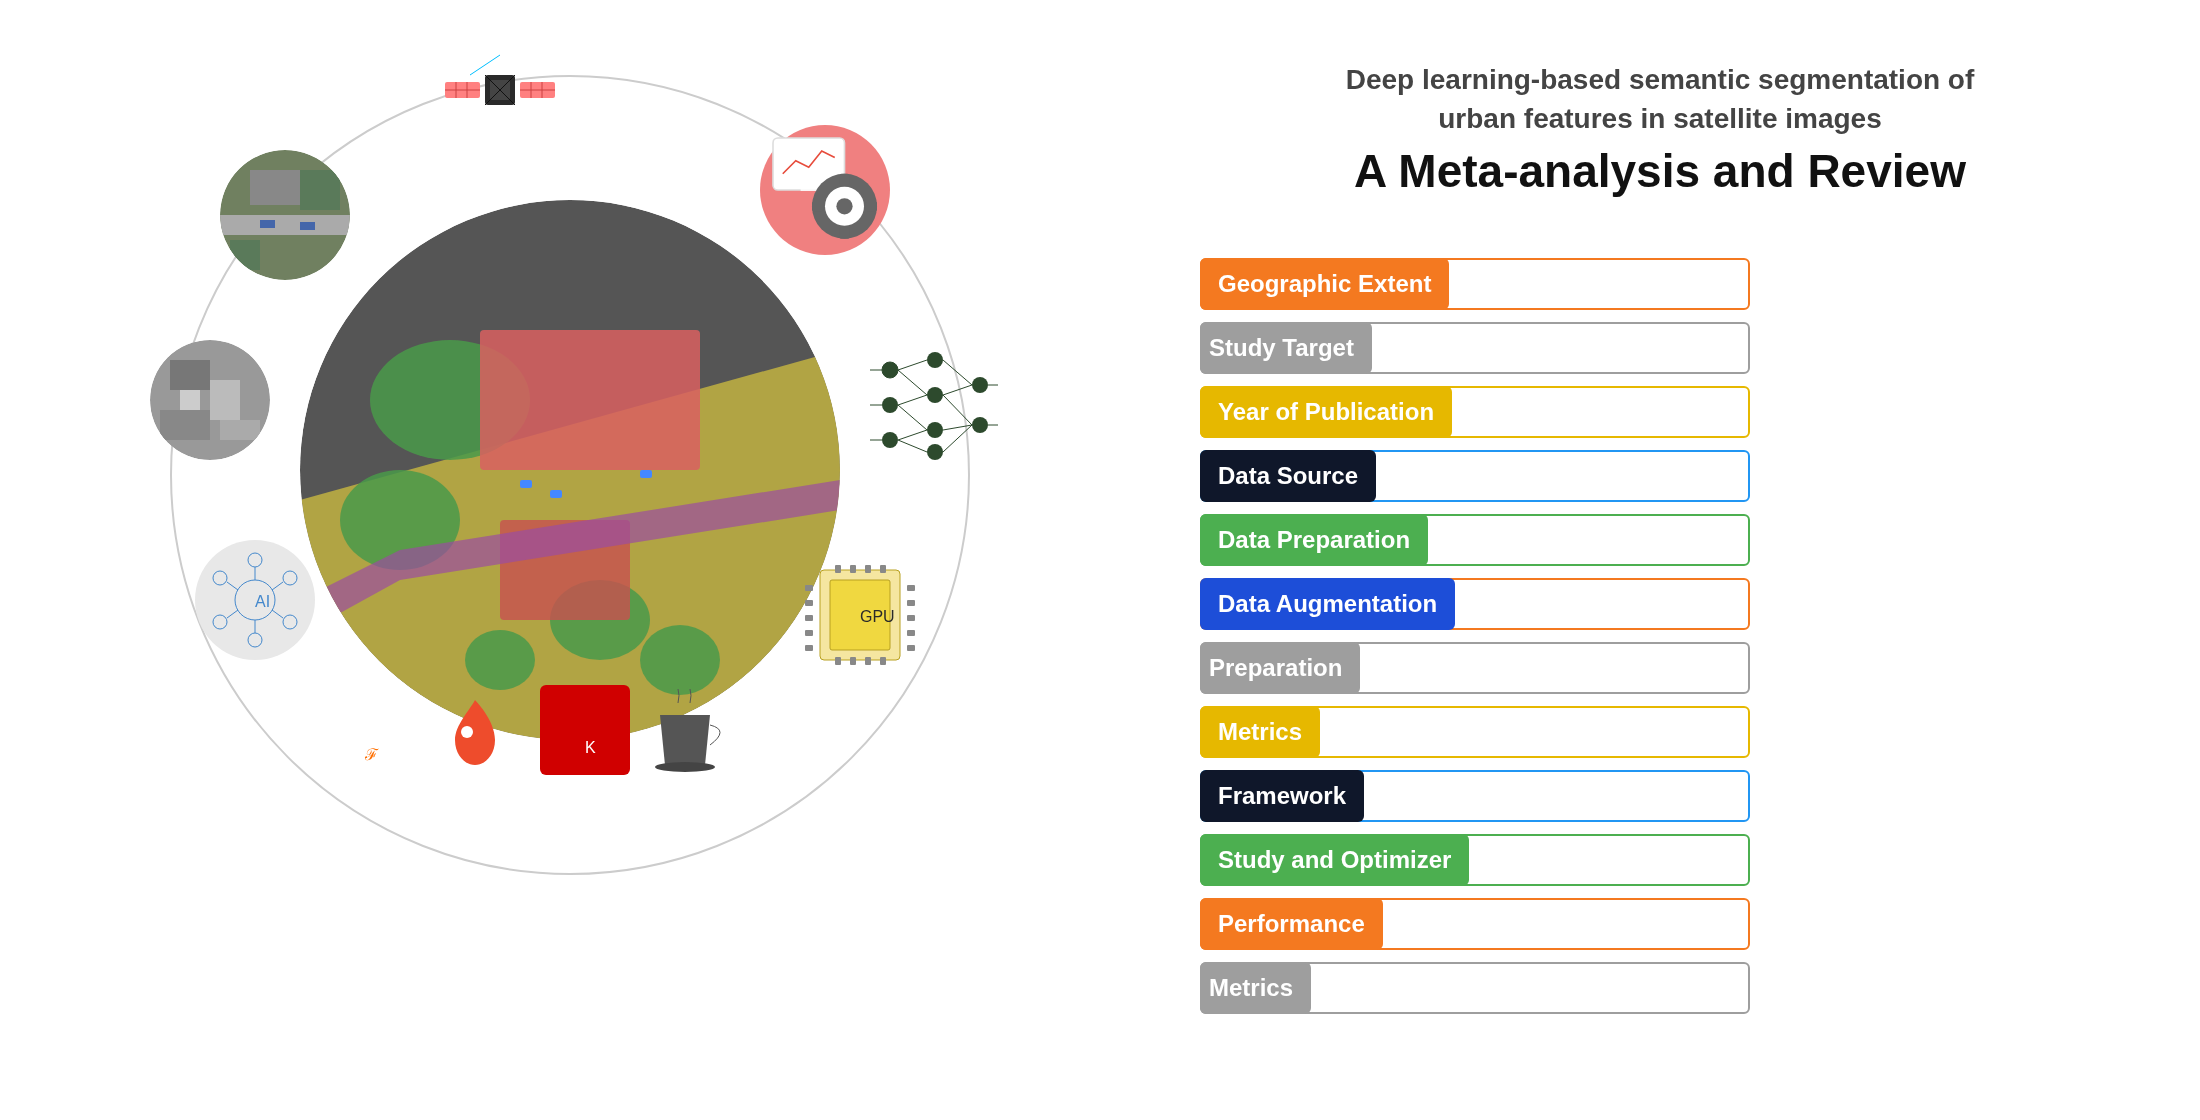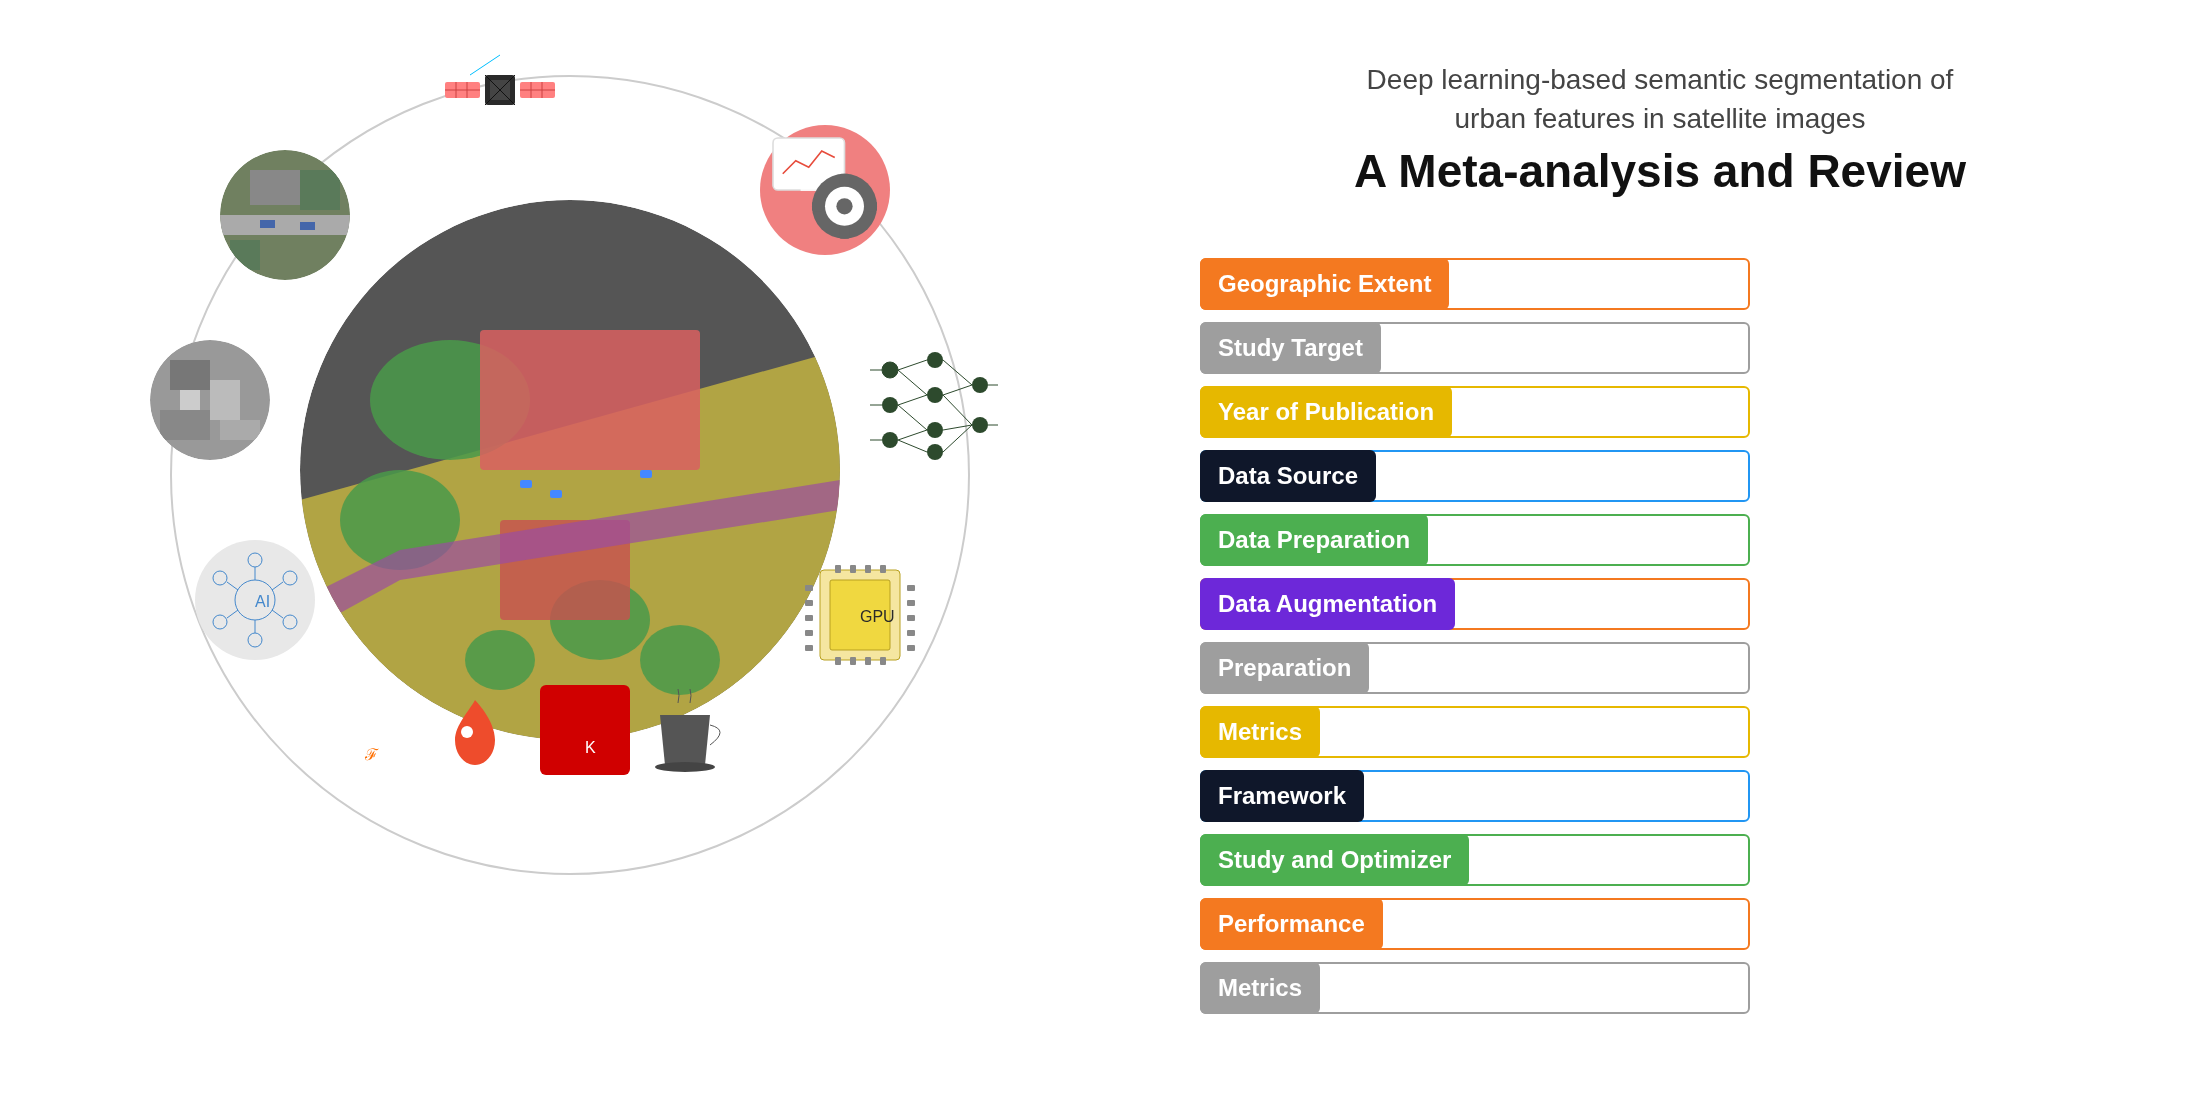--- a/index.html
+++ b/index.html
@@ -181,21 +181,21 @@
 
     .title-area {
       margin-bottom: 40px;
       text-align: center;
       width: 100%;
     }
 
     .subtitle {
       font-size: 28px;
       color: #444;
-      font-weight: normal;
+      font-weight: bold;
       line-height: 1.4;
     }
 
     .main-title {
       font-size: 46px;
       font-weight: bold;
       color: #111;
       margin-top: 6px;
     }
 
@@ -233,25 +233,25 @@
       position: absolute;
       left: 0;
       top: 0;
       height: 52px;
       border: 2px solid;
       border-radius: 6px;
     }
 
     
     .orange { background: #f47920; }
-    .gray { background: #9e9e9e; }
+    .gray { background: #9e9e9e; padding-left: 9px; }
     .gold { background: #e6b800; }
     .blue { background: #0f172a; }
     .green { background: #4caf50; }
-    .orange2 { background: #6d28d9; }
+    .orange2 { background: #1d4ed8; }
 
     .border-orange { border-color: #f47920; }
     .border-gray { border-color: #9e9e9e; }
     .border-gold { border-color: #e6b800; }
     .border-blue { border-color: #2196f3; }
     .border-green { border-color: #4caf50; }
   </style>
 </head>
 <body>
 

